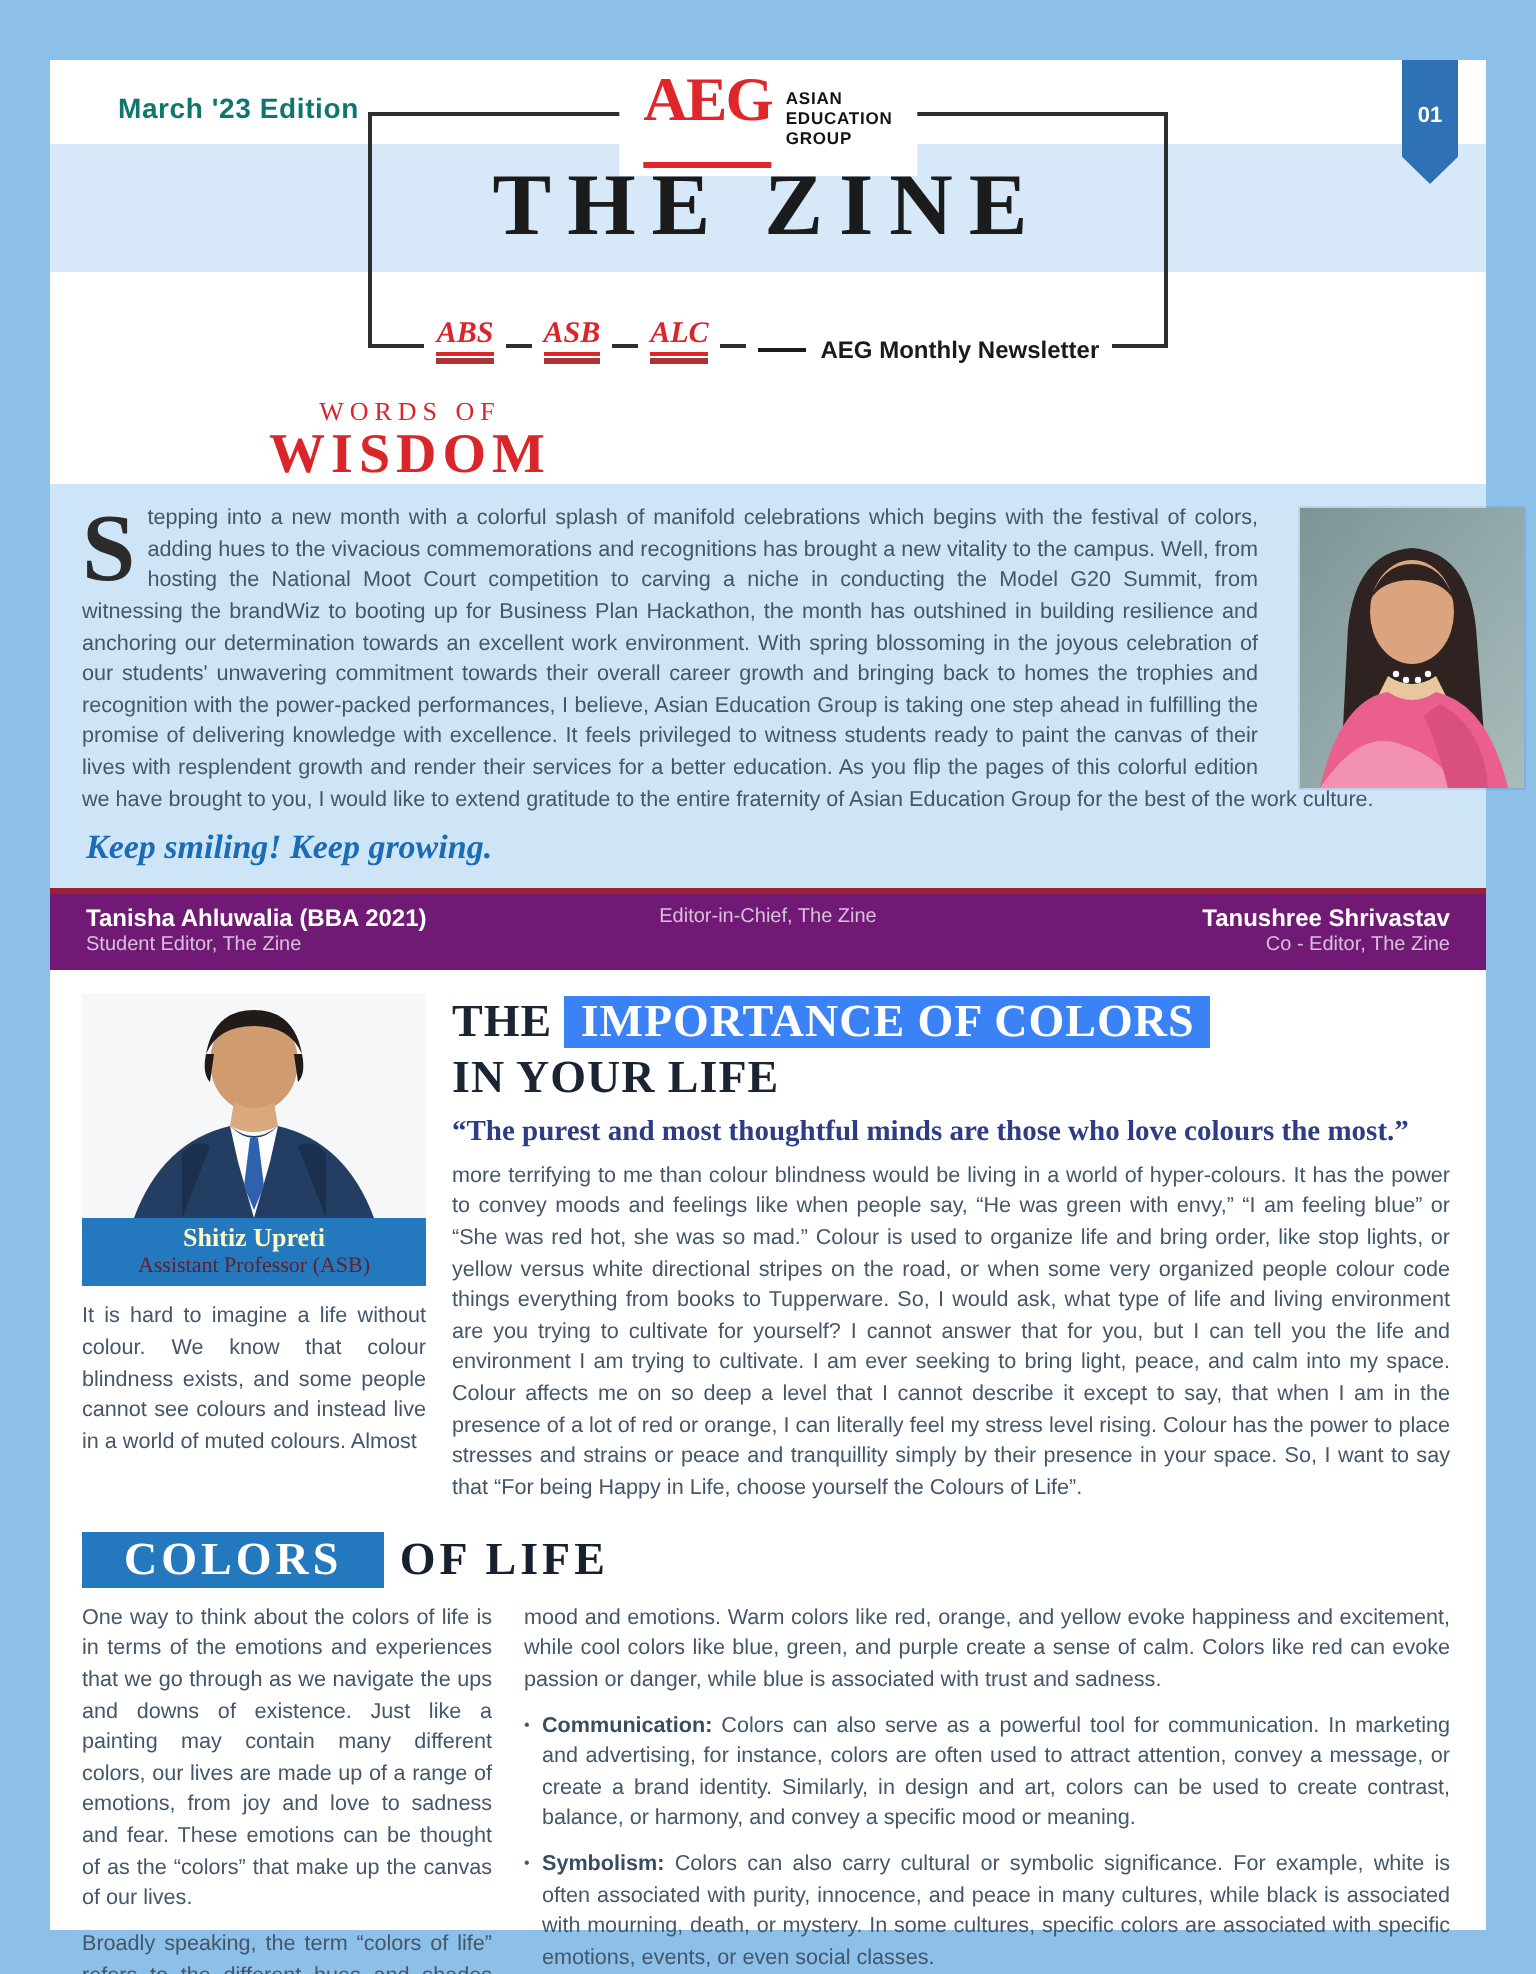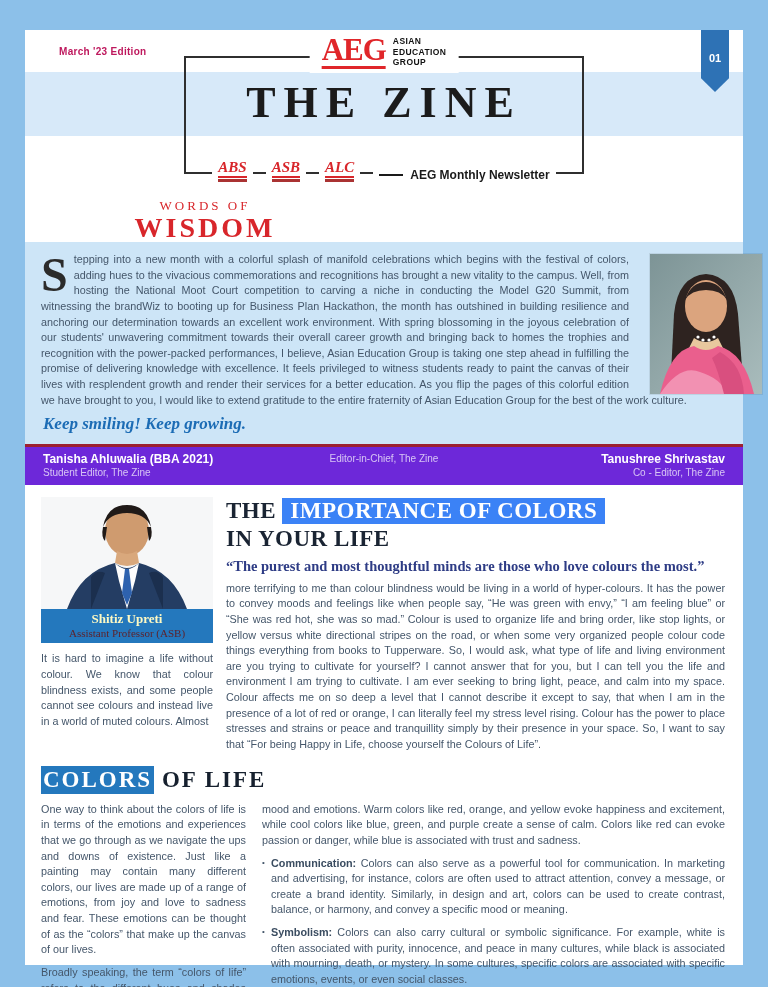--- a/index.html
+++ b/index.html
@@ -4,23 +4,23 @@
 <style>
   * { margin:0; padding:0; box-sizing:border-box; }
   html,body { width:768px; height:987px; overflow:hidden; }
   body { background:#8cc0e9; font-family:"Liberation Sans", sans-serif; position:relative; }
   .card { position:absolute; left:25px; top:30px; width:718px; height:935px; background:#ffffff; }
 
   
   .masthead { position:relative; height:166px; background:#fff; }
   .band { position:absolute; left:0; right:0; top:42px; height:64px; background:#d7e9f9; }
   .frame { position:absolute; left:50%; margin-left:-200px; top:26px; width:400px; height:118px; border:2px solid #2f2f2f; }
-  .edition { position:absolute; left:34px; top:16px; font-size:10px; font-weight:bold; color:#be185d; letter-spacing:.3px; }
+  .edition { position:absolute; left:34px; top:16px; font-size:14px; font-weight:bold; color:#0f766e; letter-spacing:.3px; }
   .aeg { position:absolute; top:4px; left:50%; transform:translateX(-50%); background:#fff; padding:2px 12px 4px; display:flex; align-items:center; gap:7px; }
-  .aeg-acronym { font-family:"Liberation Serif", serif; font-weight:900; font-size:31px; line-height:.92; color:#e0262a; border-bottom:3px solid #e0262a; padding-bottom:1px; letter-spacing:-1px; }
+  .aeg-acronym { font-family:"Liberation Serif", serif; font-weight:900; font-size:31px; line-height:.92; color:#e0262a; border-bottom:3px solid #e0262a; padding-bottom:16px; letter-spacing:-1px; }
   .aeg-lines { display:flex; flex-direction:column; gap:1px; }
   .aeg-lines span { font-size:8.5px; font-weight:900; color:#121212; letter-spacing:.4px; line-height:1.1; }
   .zine { position:absolute; top:47px; left:0; width:100%; text-align:center; font-family:"Liberation Serif", serif; font-weight:700; font-size:44px; letter-spacing:8px; color:#1b1b1b; }
   .logos-row { position:absolute; top:130px; left:0; width:100%; display:flex; justify-content:center; align-items:flex-end; gap:13px; }
   .chip { background:#fff; padding:0 6px; display:flex; flex-direction:column; align-items:center; }
   .sub-logo { font-family:"Liberation Serif", serif; font-style:italic; font-weight:900; font-size:15px; color:#d8262b; line-height:1; }
   .sub-logo-bar { width:100%; height:2px; background:#d8262b; margin-top:1px; }
   .sub-logo-cap { width:100%; height:3px; background:#a33; margin-top:1px; }
   .newsletter { background:#fff; padding:0 6px; display:flex; align-items:center; gap:7px; font-size:12px; font-weight:bold; color:#1a1a1a; }
   .dash { width:24px; height:2px; background:#1a1a1a; }
@@ -33,21 +33,21 @@
   .wow-kicker { font-family:"Liberation Serif", serif; font-size:13px; letter-spacing:3px; color:#d8262b; }
   .wow-title { font-family:"Liberation Serif", serif; font-weight:900; font-size:28px; letter-spacing:3px; color:#d8262b; line-height:1; }
   .wow-block { position:relative; background:#cde5f7; padding:10px 16px 6px 16px; }
   .wow-photo { position:absolute; right:-19px; top:12px; width:112px; height:140px; overflow:hidden; box-shadow:0 0 0 1px rgba(0,0,0,.08); }
   .photo-spacer { float:right; width:98px; height:130px; }
   .dropcap { float:left; font-family:"Liberation Serif", serif; font-weight:bold; font-size:48px; line-height:.82; color:#2b2b2b; margin:3px 6px 0 0; }
   .article { font-size:10.8px; line-height:1.45; color:#44566a; text-align:justify; }
   .signoff { clear:left; font-family:"Liberation Serif", serif; font-weight:bold; font-style:italic; font-size:17px; color:#1c6cb5; padding:6px 0 4px 2px; }
 
   
-  .editors { display:flex; justify-content:space-between; background:#6d28d9; border-top:3px solid #9c2130; padding:5px 18px 7px; }
+  .editors { display:flex; justify-content:space-between; background:#701a75; border-top:3px solid #9c2130; padding:5px 18px 7px; }
   .ed { width:33%; }
   .ed.mid { text-align:center; }
   .ed.right { text-align:right; }
   .ed .name { font-size:12px; font-weight:bold; color:#fff; }
   .ed .role { font-size:10px; color:rgba(255,255,255,.72); margin-top:1px; }
 
   
   .importance { display:flex; gap:13px; padding:12px 18px 8px 16px; }
   .imp-left { width:172px; flex:none; }
   .imp-photo { width:172px; height:112px; overflow:hidden; background:#fbfbfb; }
@@ -55,21 +55,21 @@
   .imp-caption .nm { font-family:"Liberation Serif", serif; font-weight:bold; font-size:13px; color:#fef9c3; }
   .imp-caption .tt { font-family:"Liberation Serif", serif; font-weight:normal; font-size:11px; color:#5d232c; }
   .imp-left .article { margin-top:8px; }
   .imp-right { flex:1; }
   .imp-h { font-family:"Liberation Serif", serif; font-weight:900; font-size:23px; color:#1a2433; letter-spacing:.5px; line-height:1.2; }
   .imp-h .boxed { background:#3b82f6; color:#fff; padding:0 8px 1px; }
   .quote { font-family:"Liberation Serif", serif; font-weight:bold; font-size:14.5px; color:#2e3c85; margin:5px 0 6px; }
   
   .col-section { padding:6px 18px 0 16px; }
   .col-h { font-family:"Liberation Serif", serif; font-weight:900; font-size:23px; color:#16202e; letter-spacing:2px; }
-  .col-h .bluebox { background:#2478bd; color:#fff; padding:1px 2px 2px; }
+  .col-h .bluebox { background:#2478bd; color:#fff; padding:1px 21px 2px; }
   .col-cols { display:flex; gap:16px; margin-top:9px; }
   .col-left { width:205px; flex:none; }
   .col-right { flex:1; }
   .article p { margin-bottom:7px; }
   .bullet { position:relative; padding-left:9px; }
   .bullet::before { content:"•"; position:absolute; left:0; top:1px; font-size:8px; color:#44566a; }
   .bullet b { color:#3a4c60; }
 </style>
 </head>
 <body>

